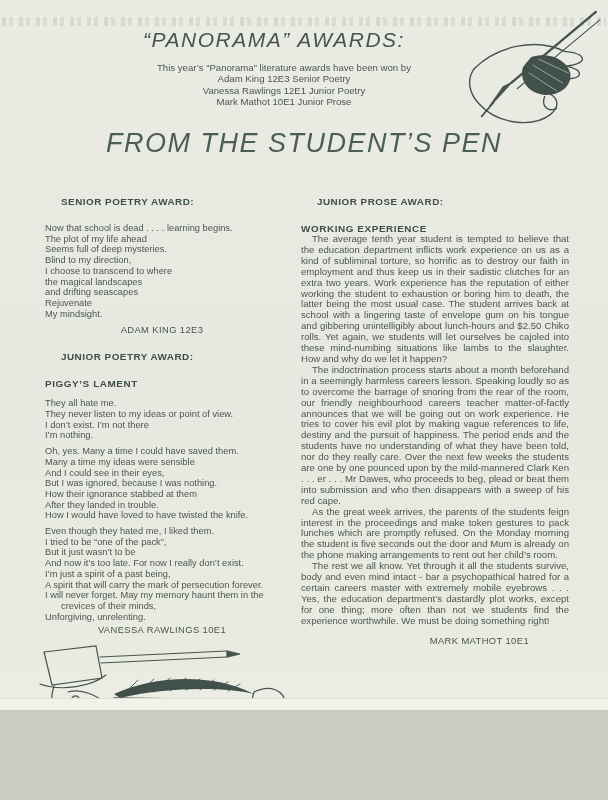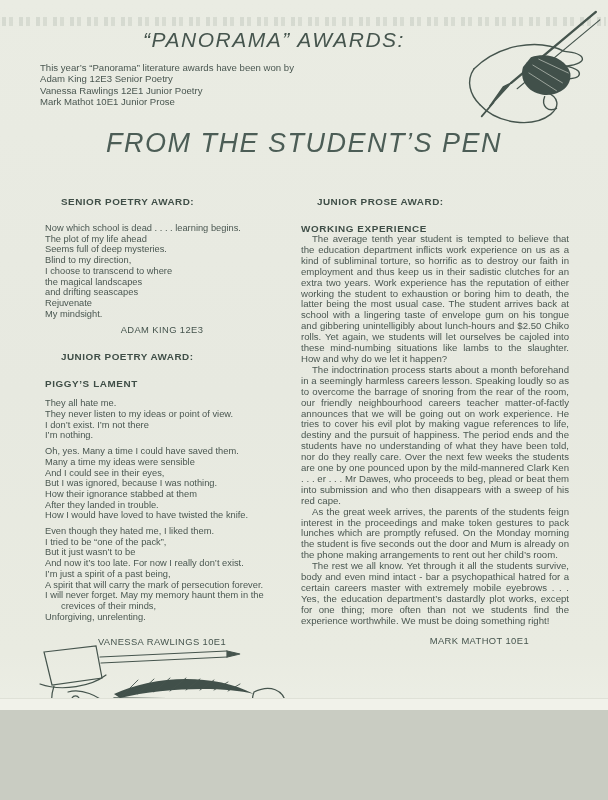--- a/index.html
+++ b/index.html
@@ -12,36 +12,36 @@
   .bleed-top{
     position:absolute;top:17px;left:2px;right:2px;height:9px;opacity:.45;filter:blur(.7px);
     background:repeating-linear-gradient(90deg,
       rgba(105,120,110,.35) 0 4px, transparent 4px 7px,
       rgba(105,120,110,.30) 7px 11px, transparent 11px 17px);
   }
   .title{
     position:absolute;top:28px;left:0;right:60px;text-align:center;
     font-style:italic;font-size:21px;letter-spacing:1.5px;color:#46554e;white-space:nowrap;
   }
-  .subtitle{position:absolute;top:62px;left:40px;right:80px;font-size:9.6px;line-height:11.4px;color:#4a5751;}
+  .subtitle{position:absolute;top:62px;left:40px;right:80px;text-align:center;font-size:9.6px;line-height:11.4px;color:#4a5751;}
   .banner{
     position:absolute;top:128px;left:0;right:0;text-align:center;
     font-style:italic;font-size:27px;letter-spacing:1.5px;color:#4c5d56;white-space:nowrap;
   }
   .col{position:absolute;top:180px;}
   .col-left{left:45px;width:254px;}
   .col-right{left:301px;width:268px;}
   .section-heading{font-size:9.9px;font-weight:bold;letter-spacing:.5px;color:#3f4e47;margin:16px;}
   .piece-title{text-align:left;font-weight:bold;font-size:9.9px;letter-spacing:.6px;color:#3f4e47;}
   .poem{font-size:9.3px;line-height:10.7px;}
   .poem .ln{padding-left:16px;text-indent:-16px;}
   .poem .ln:empty{height:10.7px;}
   .author{font-size:9.4px;letter-spacing:.4px;text-align:right;color:#45544d;}
   .prose p{margin:0;text-align:justify;text-indent:11px;font-size:9.6px;line-height:10.9px;color:#4a5751;}
-  .mt2{margin-top:14px;}.mt5{margin-top:5px;}.mt8{margin-top:8px;}.mt9{margin-top:9px;}
+  .mt2{margin-top:2px;}.mt5{margin-top:5px;}.mt8{margin-top:8px;}.mt9{margin-top:9px;}
   .mt10{}.mt12{margin-top:12px;}.mt13{margin-top:13px;}.mt16{margin-top:16px;}
   .pr20{padding-right:20px;text-align:center;}.pr40{padding-right:40px;}
   .hand-pen{position:absolute;top:8px;right:4px;width:158px;height:128px;}
   .writer{position:absolute;left:2px;top:642px;width:332px;height:135px;}
   .page-num{position:absolute;top:704px;right:31px;display:flex;gap:9px;}
   .page-num span{display:block;width:9px;height:39px;border:2px solid #51615a;background:transparent;}
   .ghost{position:absolute;border:3px solid rgba(110,125,115,.13);}
   .ghost-a{left:390px;top:758px;width:55px;height:28px;}
   .ghost-b{left:488px;top:752px;width:70px;height:36px;}
   .ghost-text{position:absolute;left:70px;top:771px;width:145px;height:7px;opacity:.5;filter:blur(1px);
@@ -81,21 +81,21 @@
       <path d="M100,90 C96,100 104,106 112,102"></path>
     </g>
   </svg>
 
   <div class="banner">FROM THE STUDENT’S PEN</div>
 
   <div class="col col-left">
     <h3 class="section-heading">SENIOR POETRY AWARD:</h3>
 
     <div class="poem mt13">
-        <div class="ln">Now which school is dead . . . . learning begins.</div>
+        <div class="ln">Now that school is dead . . . . learning begins.</div>
         <div class="ln">The plot of my life ahead</div>
         <div class="ln">Seems full of deep mysteries.</div>
         <div class="ln">Blind to my direction,</div>
         <div class="ln">I choose to transcend to where</div>
         <div class="ln">the magical landscapes</div>
         <div class="ln">and drifting seascapes</div>
         <div class="ln">Rejuvenate</div>
       </div>
     <div class="poem mt10">
         <div class="ln">My mindsight.</div>

